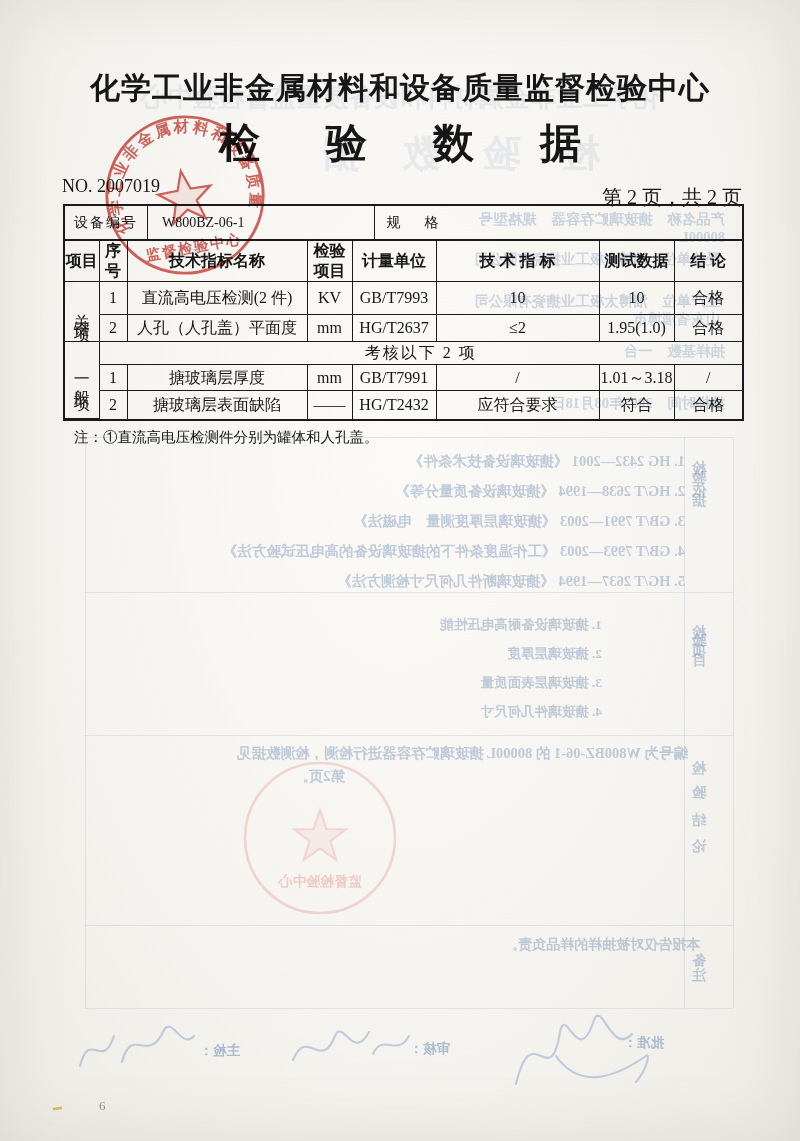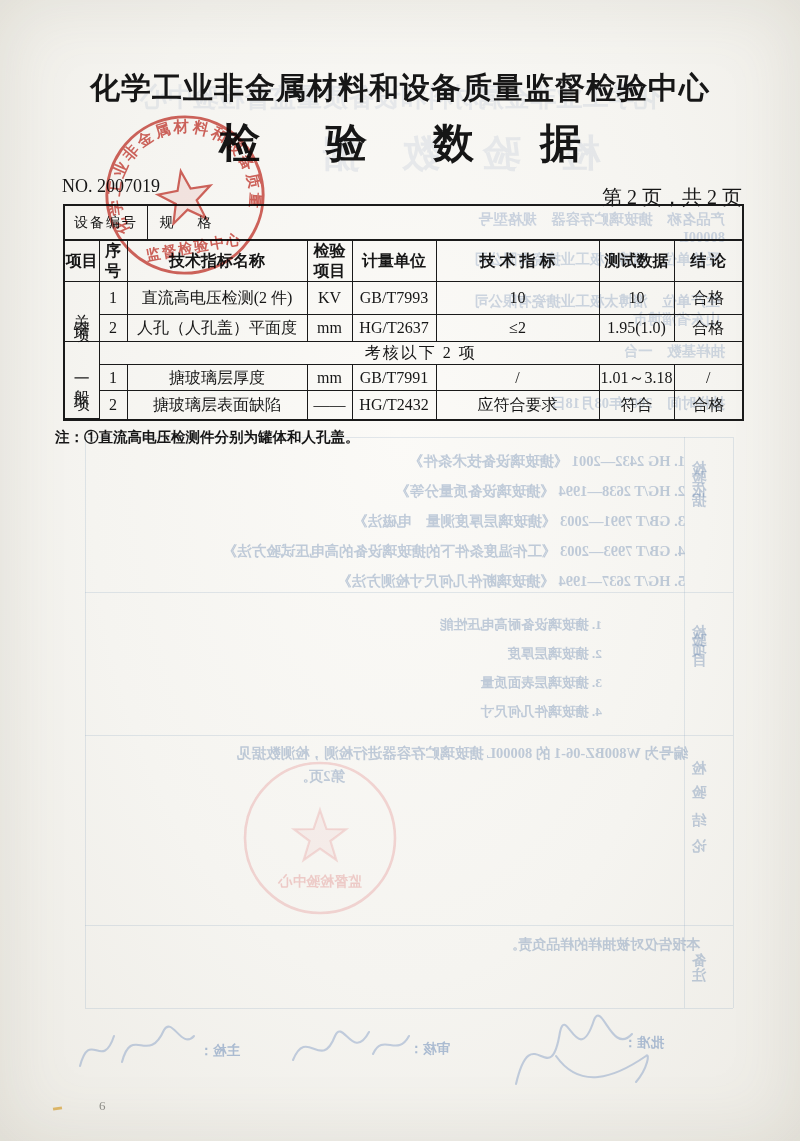--- a/index.html
+++ b/index.html
@@ -27,21 +27,21 @@
   table.main td,table.main th{border:1.4px solid #1a1a1a;text-align:center;vertical-align:middle;
     font-size:16px;font-weight:400;padding:0;line-height:1.25;}
   table.main tr > *:first-child{border-left:none;}
   table.main tr > *:last-child{border-right:none;}
   table.main tr:last-child td{border-bottom:none;}
   table.main th{font-weight:600;}
   td.name{text-align:left;padding-left:10px;}
   td.vlab{font-weight:600;}
   td.vlab div{writing-mode:vertical-lr;text-orientation:upright;margin:0 auto;letter-spacing:7px;font-size:16px;}
   td.banner{text-align:center;letter-spacing:2px;margin-left:7px;}
-  .note{position:absolute;top:428px;left:55px;font-size:14.5px;font-weight:700;z-index:4;}
+  .note{position:absolute;top:428px;left:74px;font-size:14.5px;font-weight:400;z-index:4;}
   .corner6{position:absolute;left:99px;top:1098px;font-size:13px;color:#8d8c86;z-index:4;}
   .odash{position:absolute;left:53px;top:1107px;width:9px;height:3px;background:rgba(214,163,62,.75);
     transform:rotate(-8deg);z-index:4;}
   
   .stamp{position:absolute;left:92px;top:102px;width:186px;height:186px;z-index:6;
     mix-blend-mode:multiply;opacity:.85;}
   
   .bl{position:absolute;transform:scaleX(-1);color:rgba(105,135,175,.40);
     filter:blur(.45px);font-weight:600;z-index:1;text-align:left;}
   .bl.small{font-size:14.5px;}
@@ -134,20 +134,21 @@
   <div class="doc-title">
     <span>检验数据</span>
   </div>
 
   <div class="doc-no">NO. 2007019</div>
   <div class="page-ind">第 2 页，共 2 页</div>
 
   <div class="tbl">
     <div class="info-row">
       <div class="c lab" style="width:82px;">设备编号</div>
+      <div class="c val" style="width:212px;">W800BZ-06-1</div>
       <div class="c lab" style="width:77px;white-space:pre;">规    格</div>
     </div>
     <table class="main">
       <colgroup>
         <col style="width:34px">
           <col style="width:28px">
           <col style="width:180px">
           <col style="width:45px">
         <col style="width:84px">
           <col style="width:163px">

